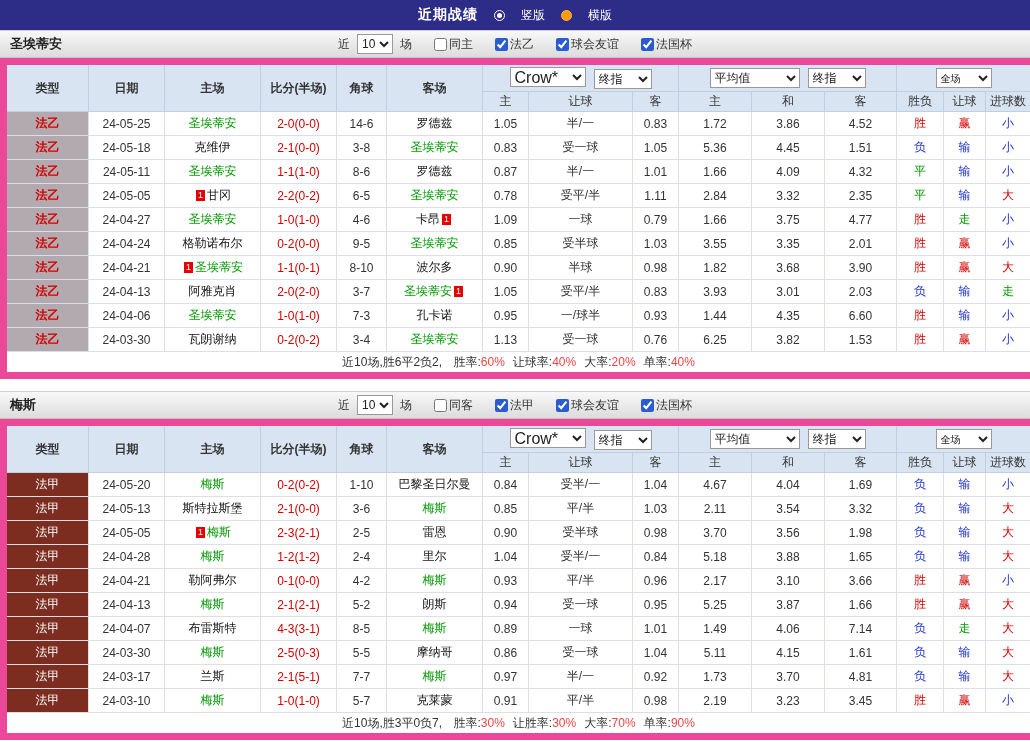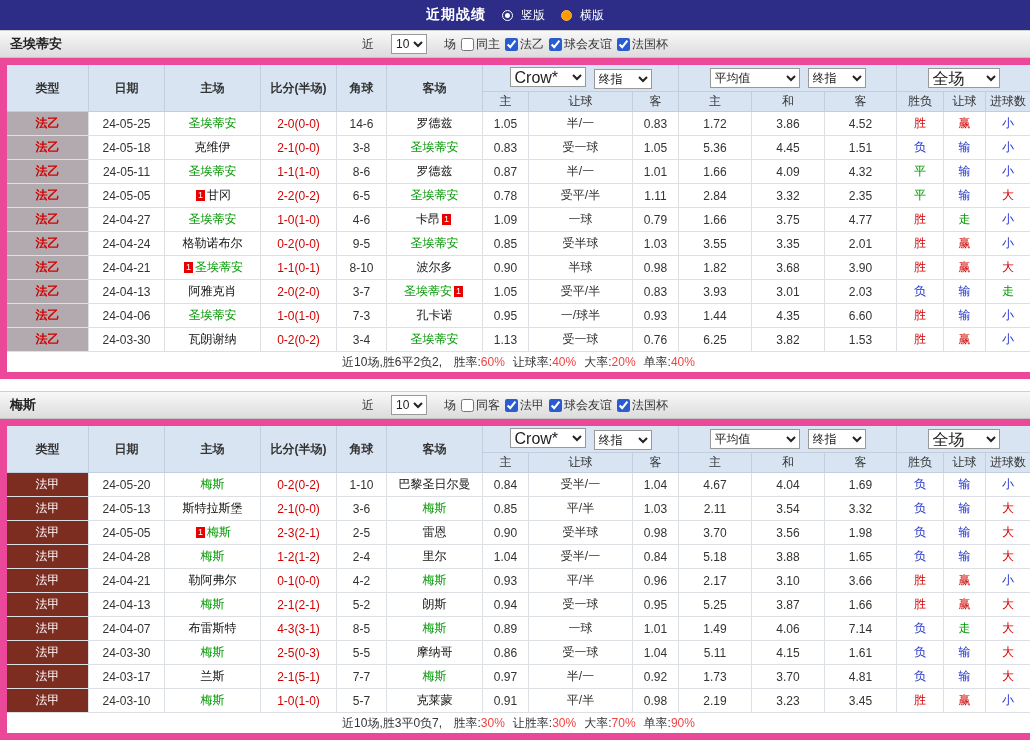--- a/index.html
+++ b/index.html
@@ -1,31 +1,31 @@
 <!DOCTYPE html>
 <html><head>
 <meta charset="utf-8">
 <style>
   *{box-sizing:border-box}
   html,body{margin:0;padding:0}
   body{width:1030px;font-family:"Liberation Sans","DejaVu Sans",sans-serif;font-size:12px;color:#333;background:#fff}
 
   .topbar{height:30px;background:#2d2d88;display:flex;align-items:center;justify-content:center;gap:16px;color:#fff}
   .topbar .title{font-size:14px;font-weight:bold;letter-spacing:1px}
-  .radio-opt{display:inline-flex;align-items:center;gap:8px;cursor:pointer;font-size:12px;color:#fff}
+  .radio-opt{display:inline-flex;align-items:center;gap:16px;cursor:pointer;font-size:12px;color:#fff}
   .radio{width:11px;height:11px;border-radius:50%;display:inline-block;position:relative}
   .radio.sel{border:1px solid #fff}
   .radio.sel::after{content:"";position:absolute;left:2px;top:2px;right:2px;bottom:2px;border-radius:50%;background:#fff}
   .radio.unsel{border:1px solid #ffb24d;background:#ff9c00}
 
   .sec-bar{height:28px;background:linear-gradient(#f8f8f8,#dcdcdc);border-top:1px solid #d0d0d0;border-bottom:1px solid #c3c3c3;display:flex;align-items:center;position:relative}
   .team-title{position:absolute;left:10px;font-weight:bold;font-size:13px;color:#222}
   .filters{margin:0 auto;display:flex;align-items:center;gap:3px}
-  .count-sel{height:20px;font-size:12px;margin:0 14px}
-  .chk{display:inline-flex;align-items:center;margin-left:2px;cursor:pointer}
+  .count-sel{height:20px;font-size:12px;margin:0 4px}
+  .chk{display:inline-flex;align-items:center;margin-left:19px;cursor:pointer}
   .chk input{margin:0 2px 0 0;accent-color:#2a5cd0;width:13px;height:13px}
 
   table.grid{width:1030px;border-collapse:collapse;table-layout:fixed;border:7px solid #ec4899}
   .grid th,.grid td{border:1px solid #dcdfe4;text-align:center;white-space:nowrap;overflow:hidden;padding:0;font-size:12px}
   .grid thead th{background:#d8e4f2;border-color:#c0cede;color:#333}
   .grid thead tr.hrow1 th{height:30px}
   .grid thead tr.hrow2 th{height:20px;font-weight:normal}
   .mainh{font-weight:bold}
   .grid tbody td{height:24px}
   .type{font-weight:bold}
@@ -40,21 +40,21 @@
   .r-green{color:#009900}
   .badge{display:inline-block;background:#e80000;color:#fff;font-size:9px;line-height:11px;min-width:9px;padding:0 1px;margin:0 2px;vertical-align:middle}
   .summary{height:26px;color:#333}
   .sum-val{color:#ef4444}
   .sum-label{margin-left:8px}
   .gap{height:12px;background:#fff}
   select{border:1px solid #999;background:#fff;color:#222}
   .sel-book{width:76px;height:20px;font-size:16px;margin-right:8px}
   .sel-stage{width:58px;height:20px;font-size:12px}
   .sel-avg{width:90px;height:20px;font-size:12px;margin-right:8px}
-  .sel-scope{width:72px;height:20px;font-size:16px}
+  .sel-scope{width:56px;height:20px;font-size:10px}
 </style>
 </head>
 <body>
 
 <div id="app">
   <div class="topbar">
     <span class="title">近期战绩</span>
     <label class="radio-opt">
       <span class="radio sel"></span>
       <span>竖版</span>

